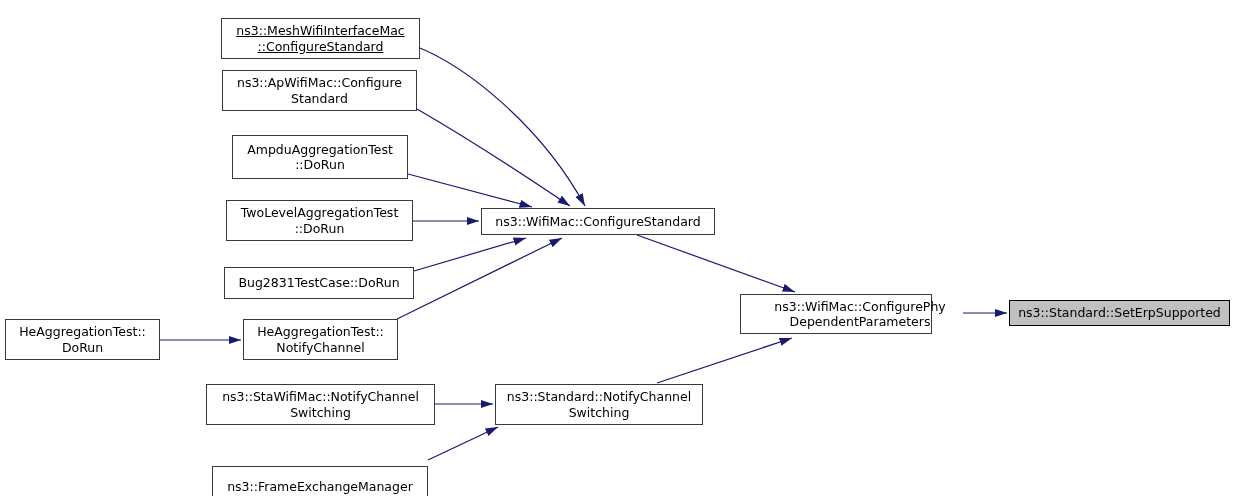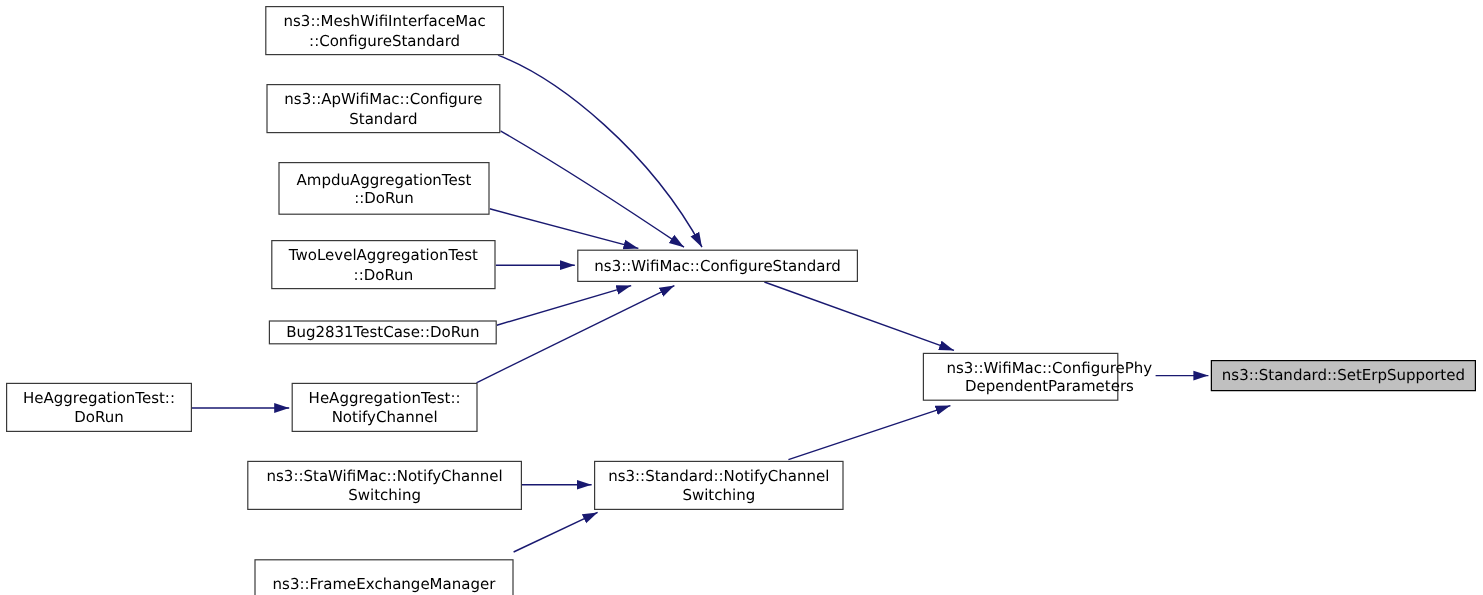--- a/index.html
+++ b/index.html
@@ -36,32 +36,32 @@
     justify-content: center;
     text-align: center;
     white-space: nowrap;
     cursor: pointer;
   }
   .node.highlight {
     background: #c0c0c0;
     border-color: #000000;
   }
   
-  #n-mesh      { left: 221px; top: 5px;   width: 199px; height: 41px; }
+  #n-mesh      { left: 221px; top: 18px;   width: 199px; height: 41px; text-decoration: underline; }
   #n-ap        { left: 222px; top: 70px;  width: 195px; height: 41px; }
   #n-ampdu     { left: 232px; top: 135px; width: 176px; height: 44px; }
   #n-twolevel  { left: 226px; top: 200px; width: 187px; height: 41px; }
-  #n-bug2831   { left: 224px; top: 267px; width: 190px; height: 20px; }
+  #n-bug2831   { left: 224px; top: 267px; width: 190px; height: 32px; }
   #n-hedorun   { left: 5px;   top: 319px; width: 155px; height: 41px; }
   #n-hesub     { left: 243px; top: 319px; width: 155px; height: 41px; }
   #n-stanotify { left: 206px; top: 384px; width: 229px; height: 41px; }
   #n-frameex   { left: 212px; top: 448px; width: 216px; height: 41px; margin-top: 18px; }
   #n-configstd { left: 481px; top: 208px; width: 234px; height: 27px; }
   #n-wifinotify{ left: 495px; top: 384px; width: 208px; height: 41px; }
-  #n-configphy { left: 769px; top: 294px; width: 163px; height: 40px; padding-left: 48px; }
+  #n-configphy { left: 740px; top: 294px; width: 192px; height: 40px; padding-left: 48px; }
   #n-seterp    { left: 1009px;top: 300px; width: 221px; height: 26px; }
 </style>
 </head>
 <body>
 
 <div class="graph">
 
   <svg class="edges" width="1236" height="496" viewBox="0 0 1236 496" fill="none" stroke="#191970" stroke-width="1.2">
     <defs>
       <marker id="arrow" markerUnits="userSpaceOnUse" markerWidth="14" markerHeight="10" refX="12.5" refY="4.5" orient="auto">

